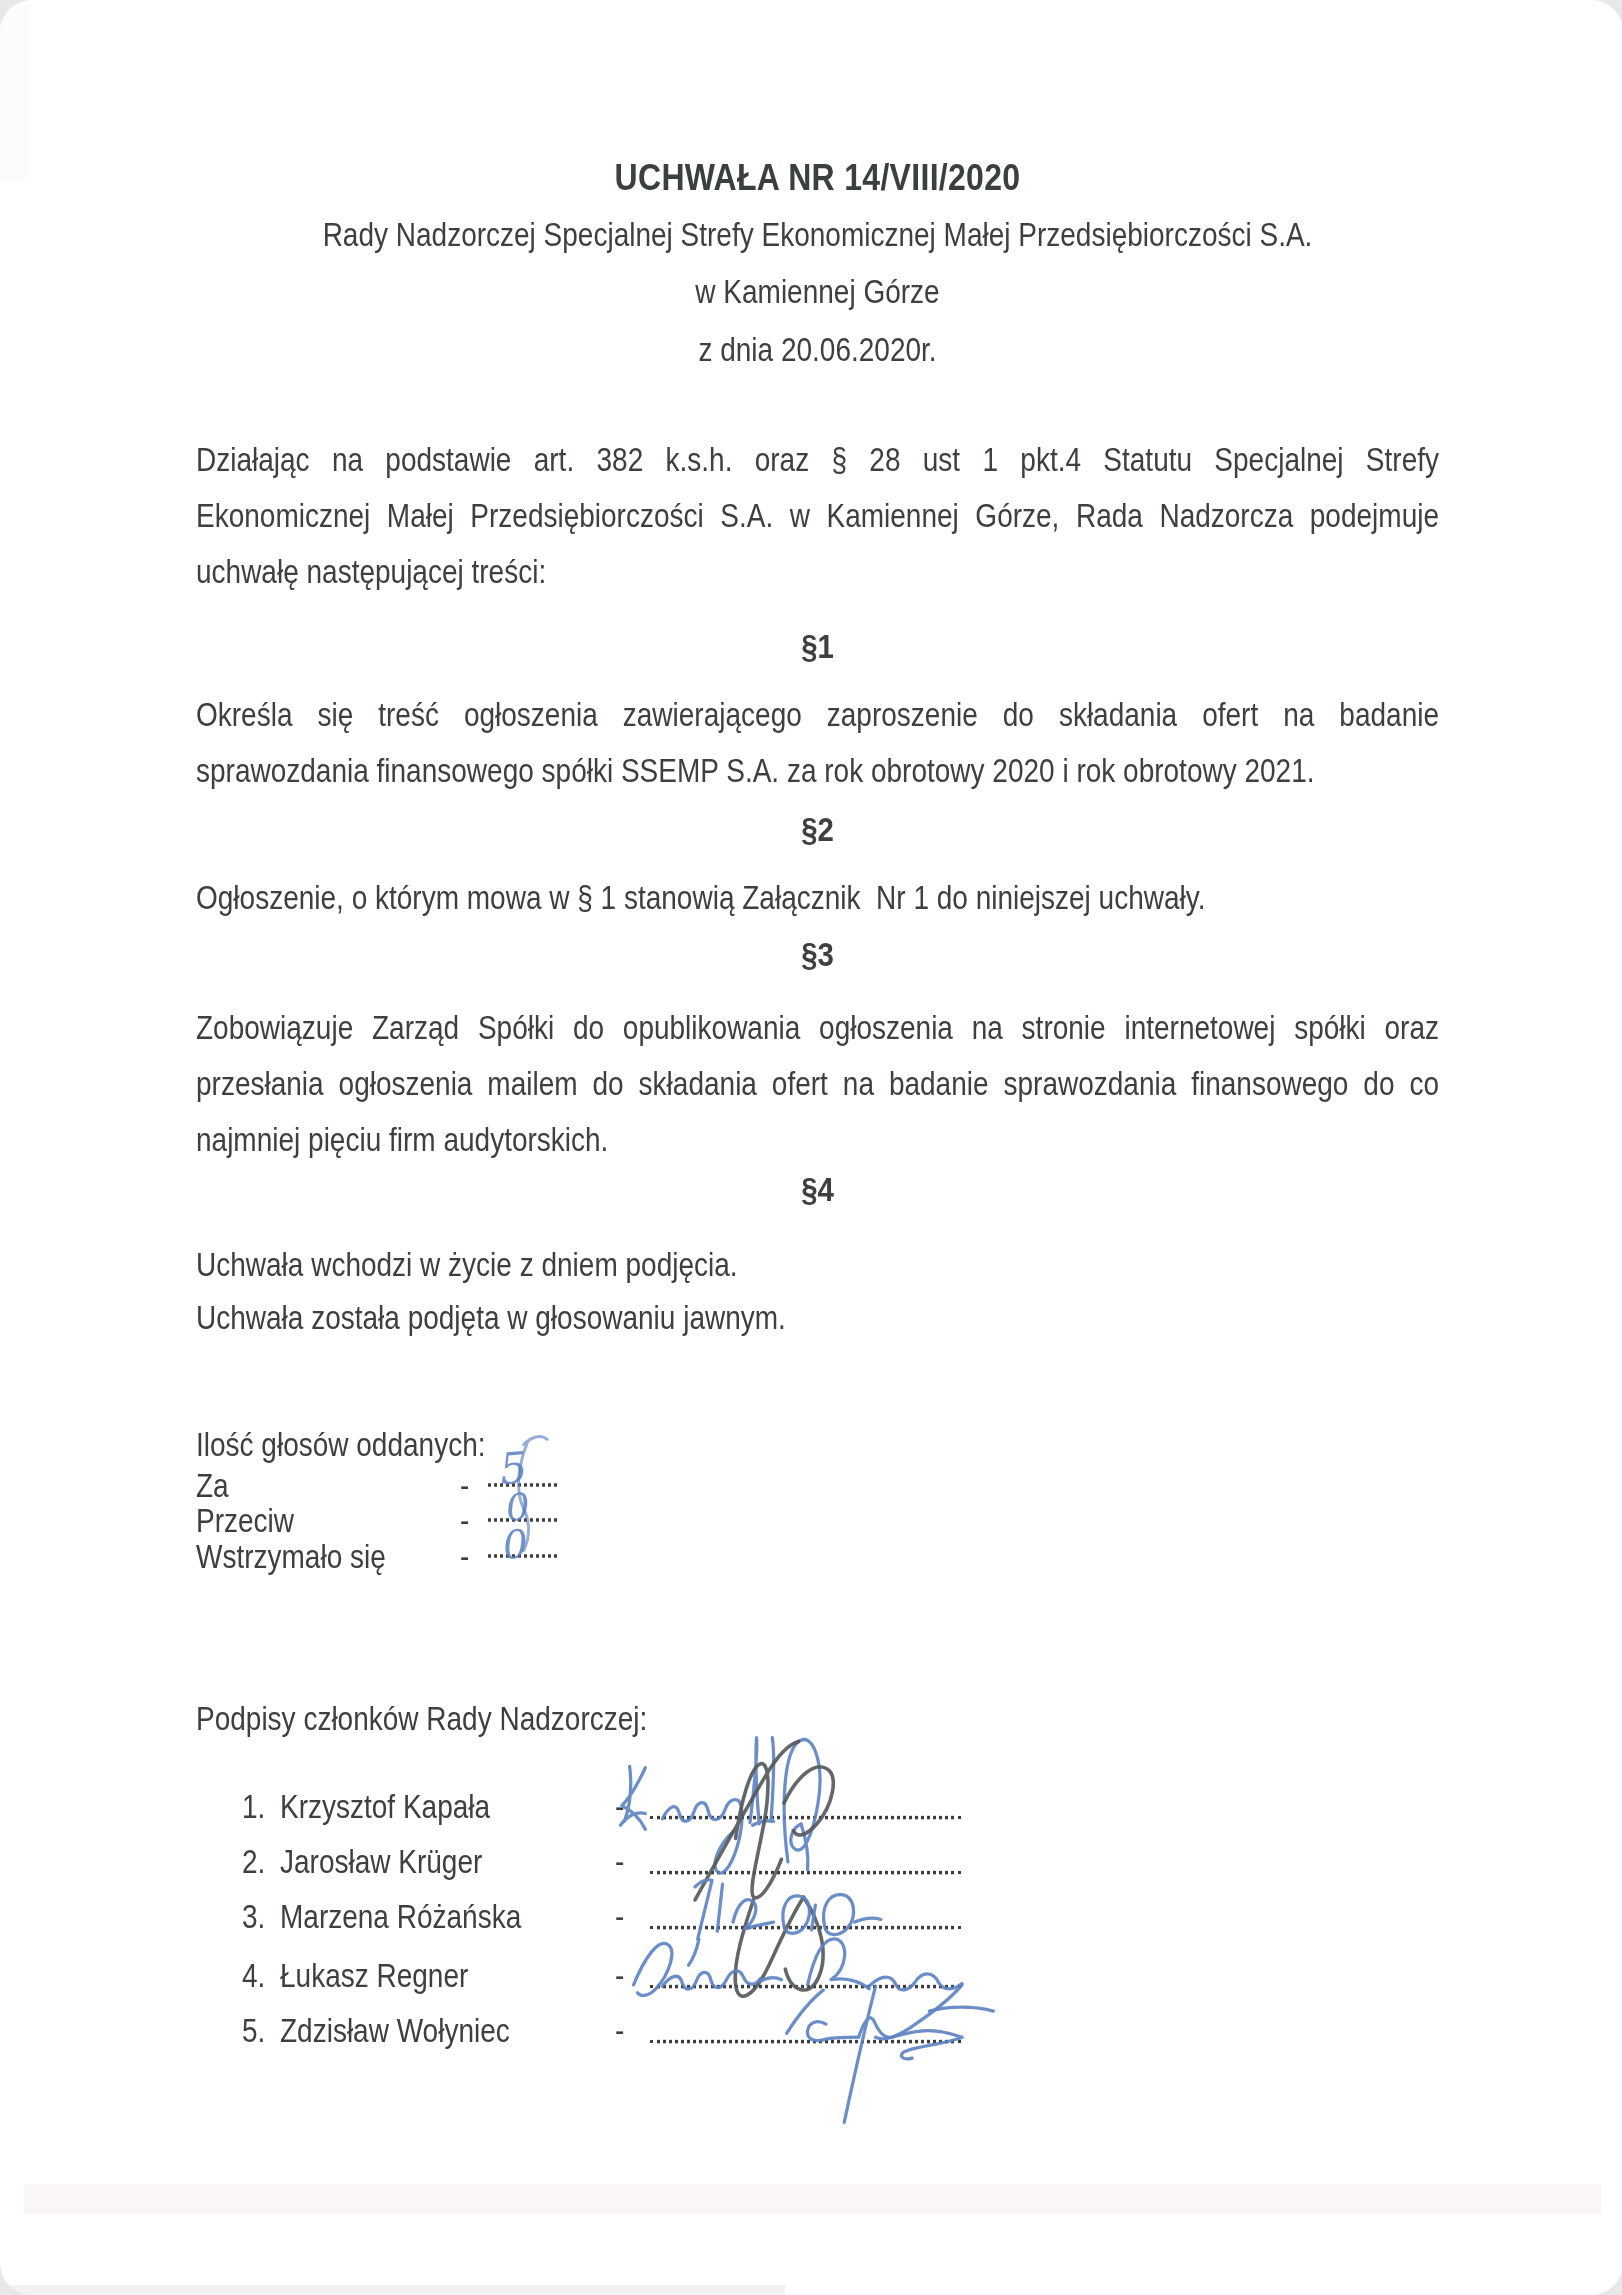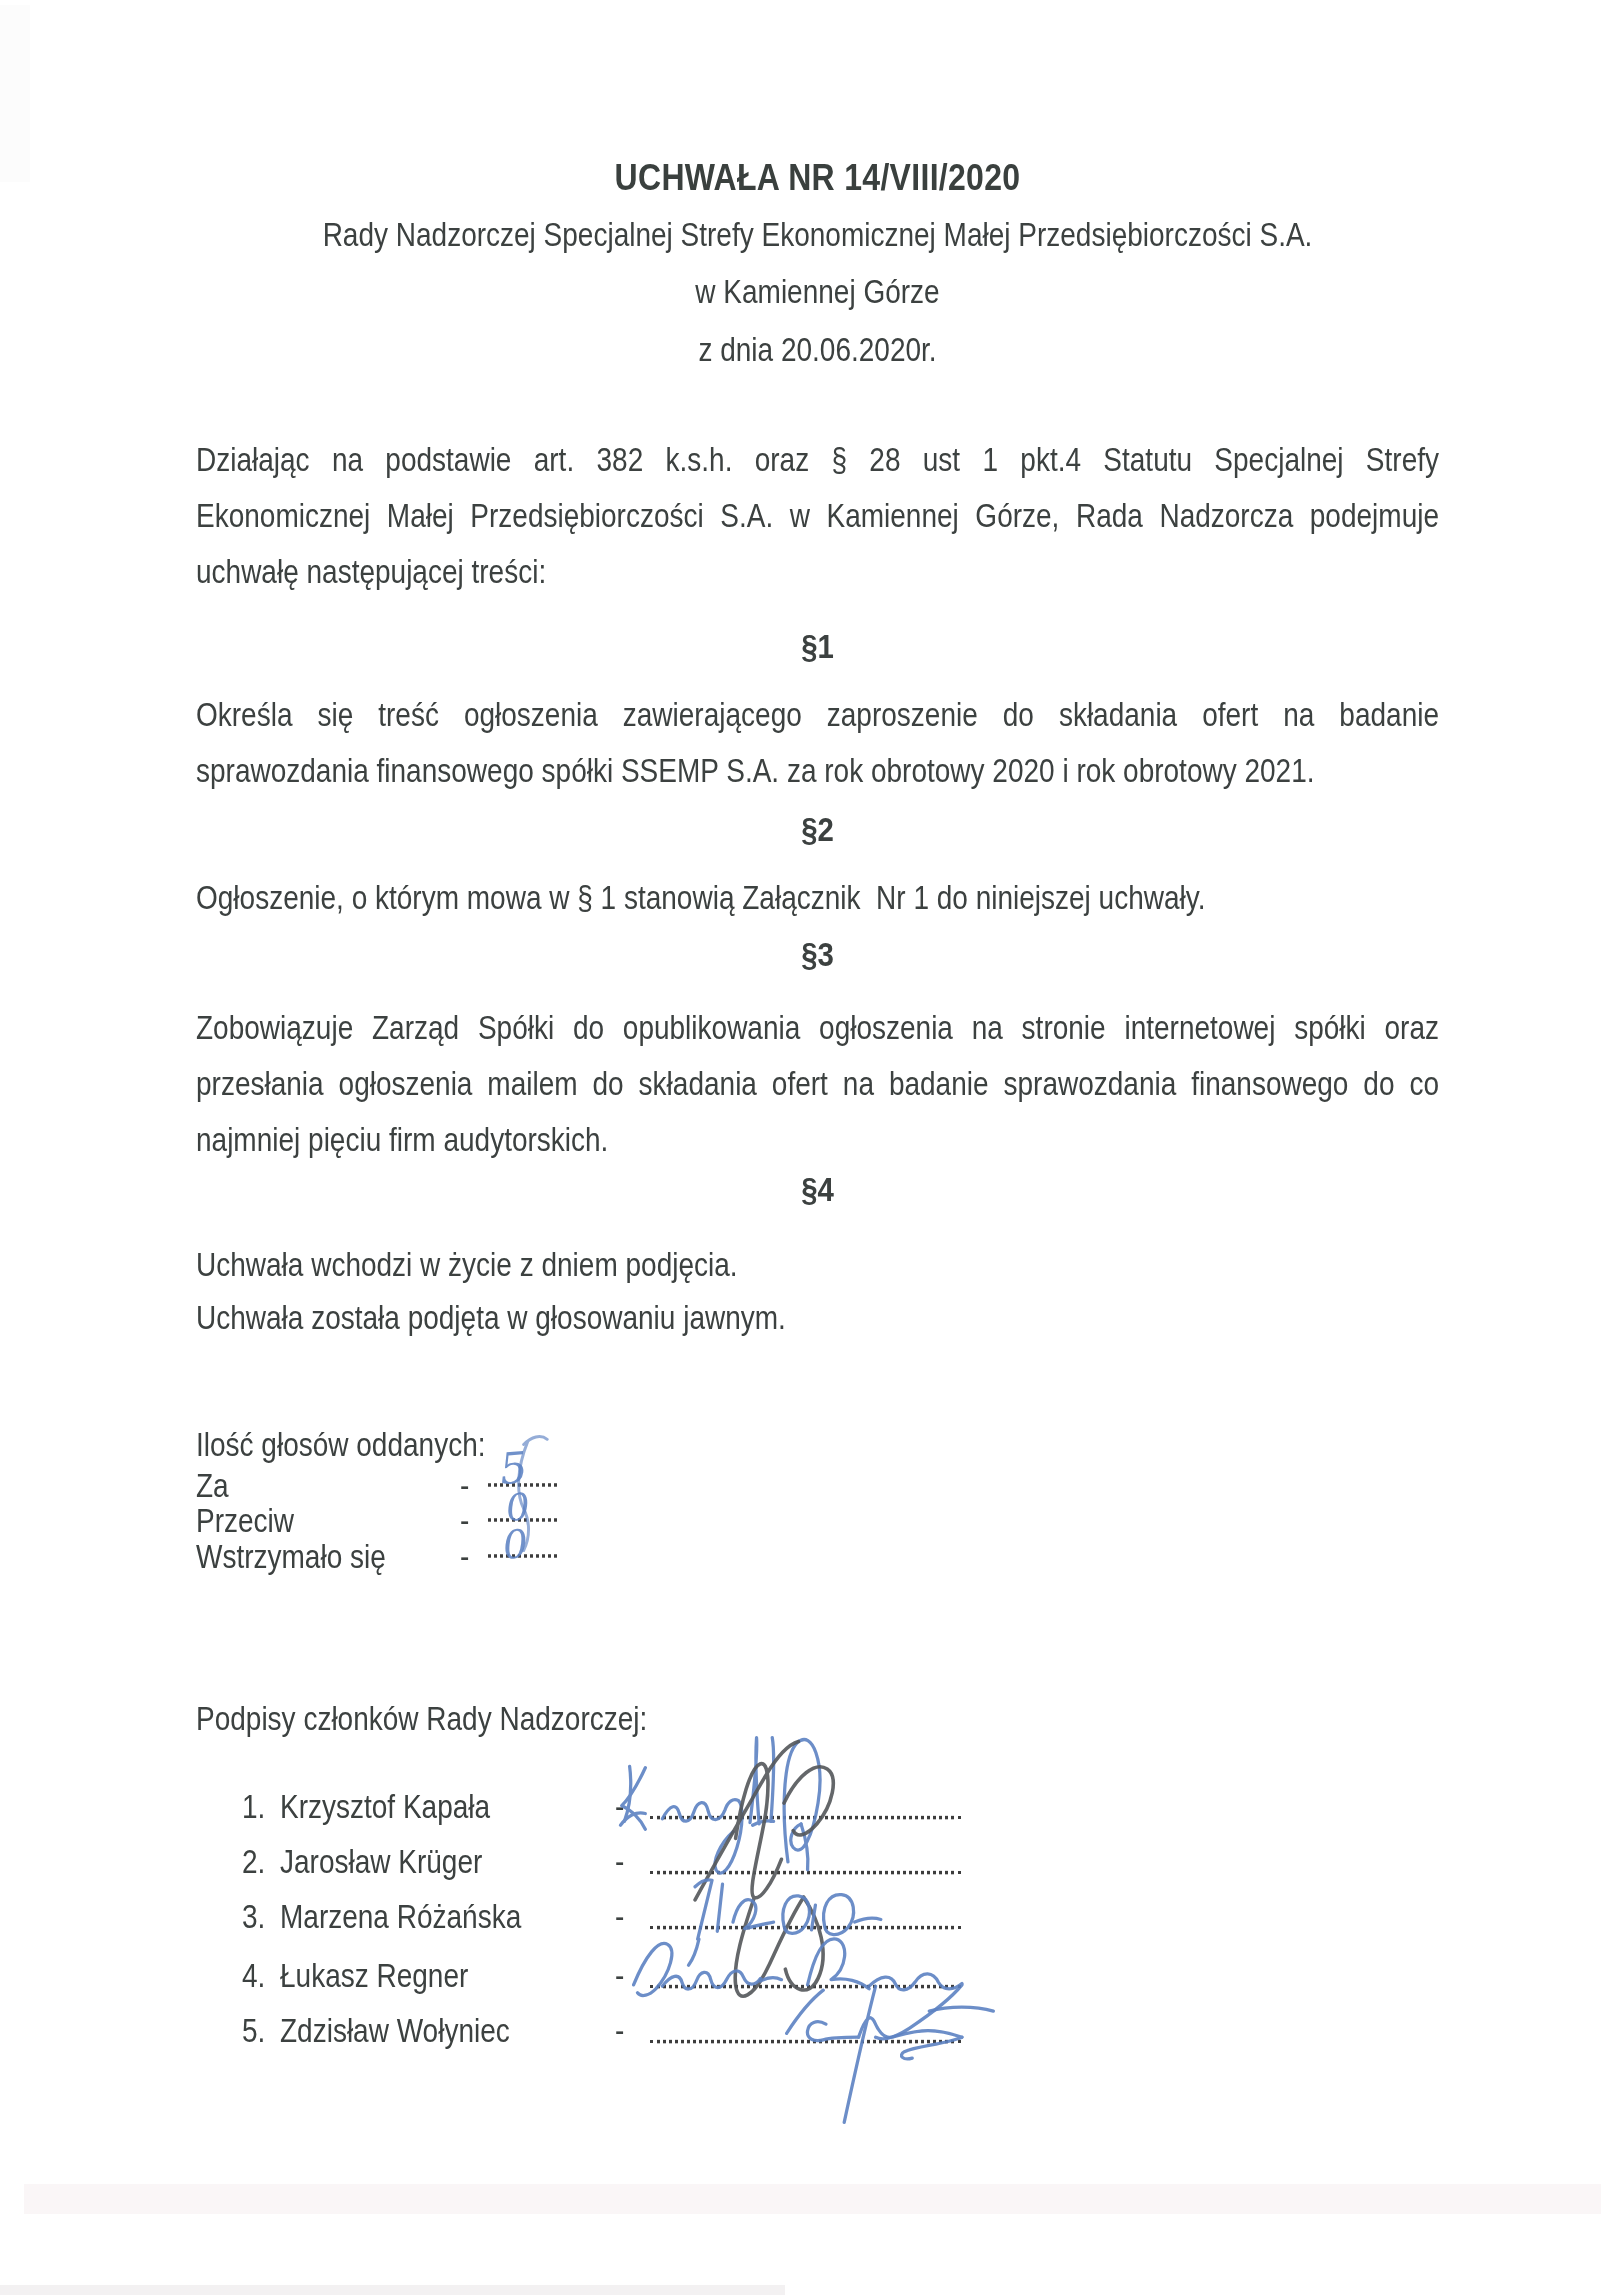--- a/index.html
+++ b/index.html
@@ -1,18 +1,18 @@
 <!DOCTYPE html>
 <html style="font-size:10.5px"><head>
 <meta charset="utf-8">
 <style>
   html,body{margin:0;padding:0;background:#e8e8e8;}
   .page{
     position:relative;width:1623px;height:2295px;background:#ffffff;
-    font-family:"Liberation Sans",sans-serif;color:#3c4140;overflow:hidden;
+    font-family:"Liberation Sans",sans-serif;color:#3c4140;overflow:hidden;border-radius:32px;
   }
   
   .tline{
     position:absolute;left:196px;width:1243px;
     font-size:28px;line-height:1.25;white-space:pre-wrap;
     transform:scaleY(1.16);transform-origin:0 0;
   }
   .c{text-align:center;}
   .j{text-align:justify;text-align-last:justify;}
   .title{font-weight:bold;font-size:32px;letter-spacing:0.3px;color:#3a403e;}

